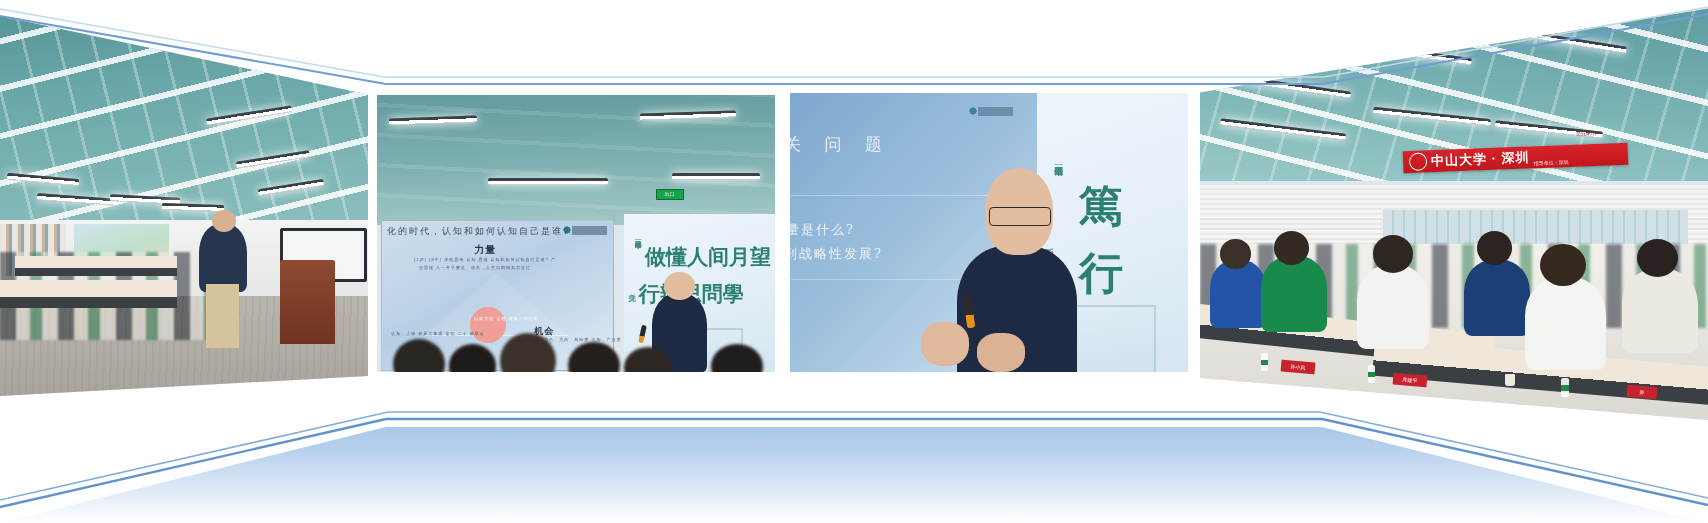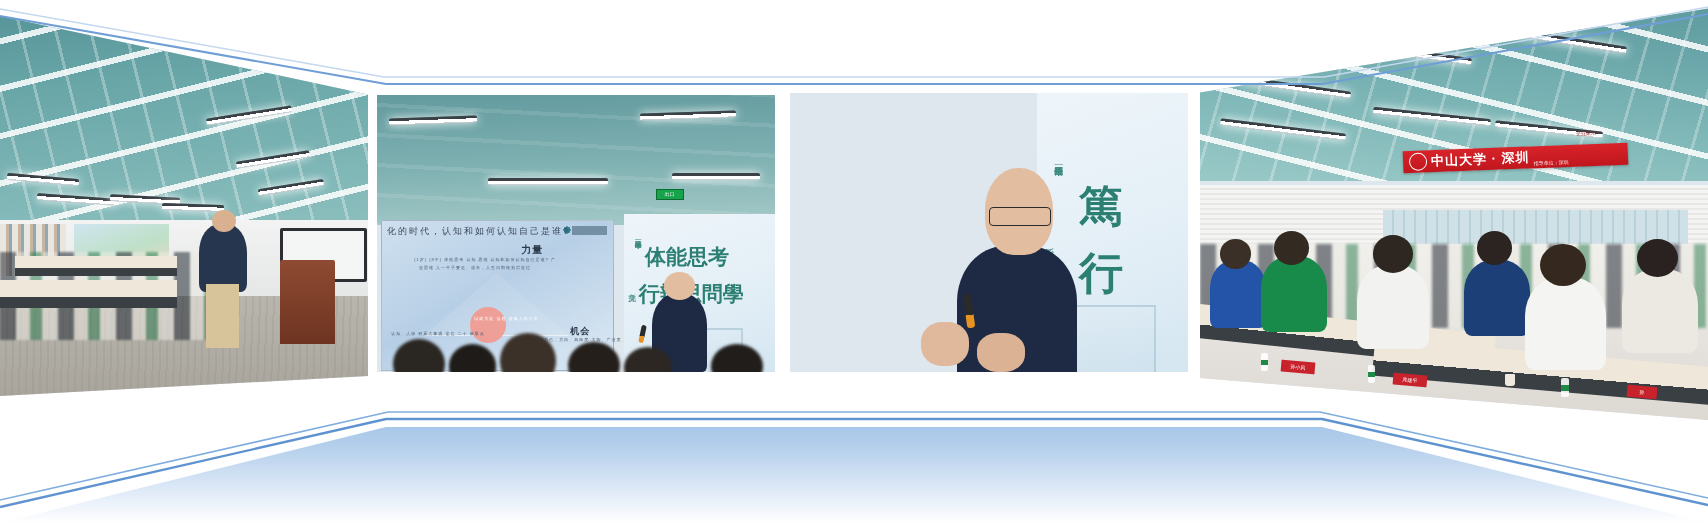--- a/index.html
+++ b/index.html
@@ -371,34 +371,34 @@
       <div class="tubelight" style="left:28%;top:30%;width:120px;transform:rotate(0deg);"></div>
       <div class="tubelight" style="left:74%;top:28%;width:88px;"></div>
 
       <div style="position:absolute;left:70%;top:34%;width:26px;height:9px;background:#17a34a;border:1px solid #0c6b2f;">
         <span style="display:block;color:#fff;font-size:5px;text-align:center;line-height:9px;">出口</span>
       </div>
 
       <div class="screen" style="left:1%;top:45%;width:58%;height:54%;">
         <div class="brandmark" style="right:6px;top:5px;"></div>
         <div class="slide-title" style="left:5px;top:4px;">化的时代，认知和如何认知自己是谁?</div>
-        <div class="slide-line" style="left:40%;top:22px;font-size:10px;font-weight:700;color:#2d3a4c;margin-left:47px;">力量</div>
+        <div class="slide-line" style="left:40%;top:22px;font-size:10px;font-weight:700;color:#2d3a4c;">力量</div>
         <div class="slide-line softblur" style="left:14%;top:36px;font-size:4px;">(1岁) (8年) 体能思考 认知 思维 认知和如何认知自己是谁? 产</div>
         <div class="slide-line softblur" style="left:16%;top:44px;font-size:4px;">业思维 人一辈子要走、成长，人生周期规划后定位</div>
         <div class="triangle-diagram" style="left:18%;top:52px;width:62%;height:62px;"></div>
         <div class="tri-circle" style="left:38%;top:86px;width:36px;height:36px;"></div>
         <div class="slide-line softblur" style="left:40%;top:95px;font-size:4px;color:#fff;">以终为始 活着
 做懂人间月望</div>
-        <div class="slide-line" style="left:66%;top:104px;font-size:9px;font-weight:700;color:#2d3a4c;margin-left:36px;">机会</div>
+        <div class="slide-line" style="left:66%;top:104px;font-size:9px;font-weight:700;color:#2d3a4c;">机会</div>
         <div class="slide-line softblur" style="left:4%;top:110px;font-size:4px;">认知、人脉 积累大事观 定位 二十 新取点</div>
         <div class="slide-line softblur" style="left:66%;top:116px;font-size:4px;">以新为己、方向、风险度 大势、产业度、个人、职业 重要定位</div>
       </div>
 
       <div class="calli-wall" style="left:62%;top:43%;width:38%;height:57%;">
-        <div class="calli" style="left:14%;top:18%;font-size:21px;letter-spacing:0px;">体能思考</div>
+        <div class="calli" style="left:14%;top:18%;font-size:21px;letter-spacing:0px;">做懂人间月望</div>
         <div class="calli" style="left:10%;top:42%;font-size:21px;letter-spacing:0px;">行辨思問學</div>
         <div class="calli-small" style="left:6%;top:14%;">中華民國十三年十一月</div>
         <div class="calli-small" style="left:1%;top:46%;font-size:8px;">孫文</div>
         <div class="gate-ghost" style="left:24%;top:72%;width:52%;height:28%;"></div>
       </div>
 
       <div class="speaker-body" style="left:69%;top:72%;width:14%;height:28%;"></div>
       <div class="speaker-head" style="left:72%;top:64%;width:8%;height:10%;"></div>
       <div class="mic" style="left:66%;top:83%;width:5px;height:18px;transform:rotate(12deg);"></div>
 
@@ -407,20 +407,28 @@
       <div class="person-head blur2" style="left:31%;top:86%;width:14%;height:20%;background:#3b3128;"></div>
       <div class="person-head blur2" style="left:48%;top:89%;width:13%;height:17%;background:#241f1b;"></div>
       <div class="person-head blur2" style="left:62%;top:91%;width:12%;height:15%;background:#2c2722;"></div>
       <div class="person-head blur2" style="left:84%;top:90%;width:13%;height:16%;background:#211d1a;"></div>
     </div>
   </div>
 
   <div class="photo photo-c2">
     <div class="scene">
 
+      <div class="screen screen-dark" style="left:0;top:0;width:62%;height:100%;border:none;">
+        <div class="brandmark" style="right:24px;top:14px;opacity:.85;"></div>
+        <div class="slide-big" style="left:-6px;top:40px;">关 问 题</div>
+        <div style="position:absolute;left:0;top:102px;width:100%;height:1px;background:rgba(255,255,255,.35);"></div>
+        <div class="slide-q" style="left:-4px;top:128px;">量是什么?</div>
+        <div class="slide-q" style="left:-6px;top:152px;">到战略性发展?</div>
+        <div style="position:absolute;left:0;top:186px;width:100%;height:1px;background:rgba(255,255,255,.30);"></div>
+      </div>
 
       <div class="calli-wall" style="left:62%;top:0;width:38%;height:100%;">
         <div class="calli" style="left:28%;top:30%;font-size:44px;">篤</div>
         <div class="calli" style="left:28%;top:54%;font-size:44px;">行</div>
         <div class="calli-small" style="left:10%;top:24%;font-size:9px;">中華民國十三年十一月</div>
         <div class="calli-small" style="left:2%;top:52%;font-size:12px;">孫文</div>
         <div class="gate-ghost" style="left:18%;top:76%;width:58%;height:24%;"></div>
       </div>
 
       <div class="speaker-body" style="left:42%;top:55%;width:30%;height:50%;"></div>

